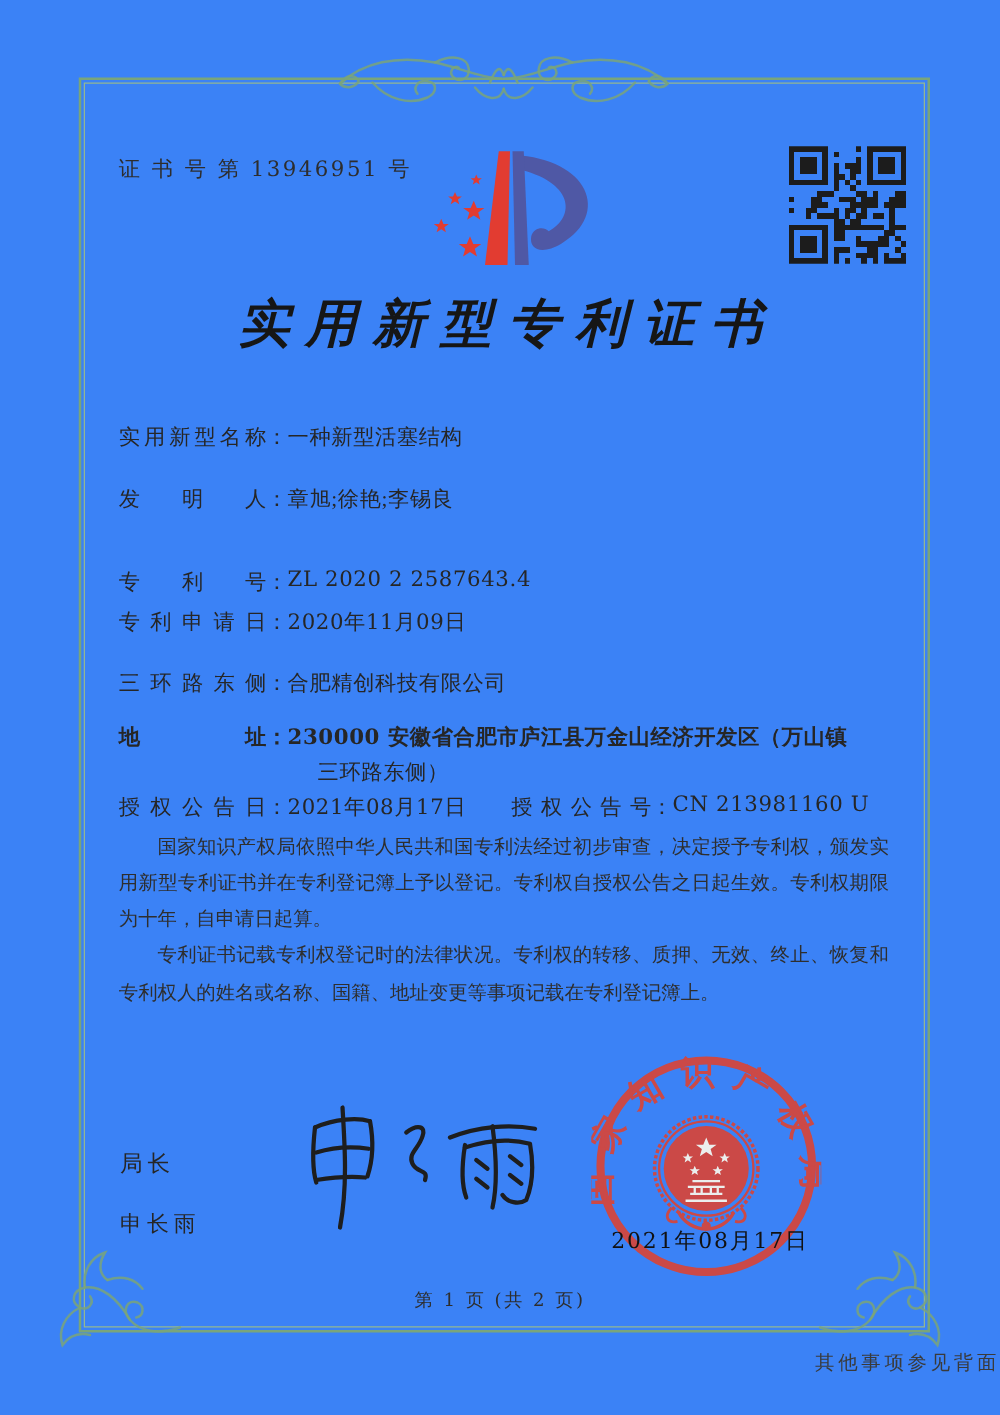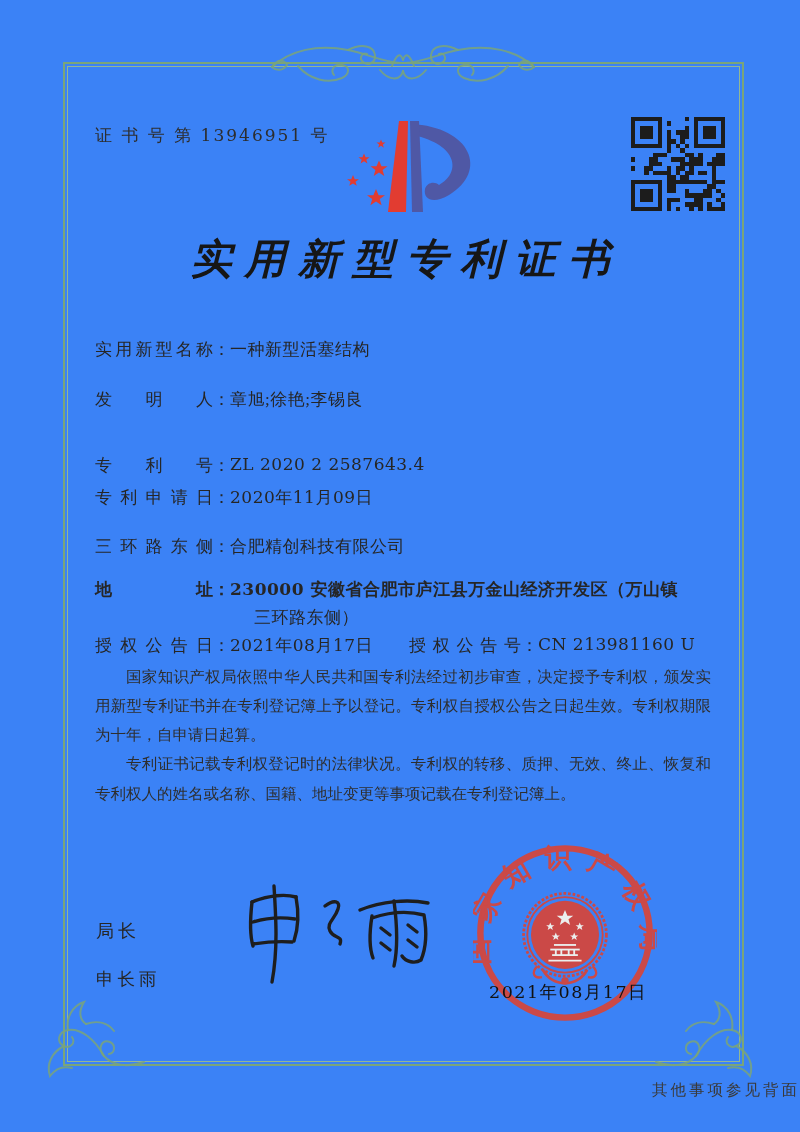--- a/index.html
+++ b/index.html
@@ -412,15 +412,16 @@
         <path d="M90,118 L90,124 M96,118 L96,124 M104,118 L104,124 M110,118 L110,124"></path>
         <path d="M82,130 L118,130"></path>
       </g>
       <path d="M76,140 a27,27 0 0 0 48,0" fill="none" stroke="#d6453a" stroke-width="3"></path>
       <circle cx="100" cy="152" r="4" fill="#d6453a"></circle>
       <path d="M70,136 c-7,7 -4,14 5,12 M130,136 c7,7 4,14 -5,12" fill="none" stroke="#d6453a" stroke-width="2.5"></path>
     </g>
   </svg>
   <div class="seal-date">2021年08月17日</div>
 
+  <div class="page-no">第 1 页 (共 2 页)</div>
   <div class="back-note">其他事项参见背面</div>
 
 </div>
 
 </body></html>

